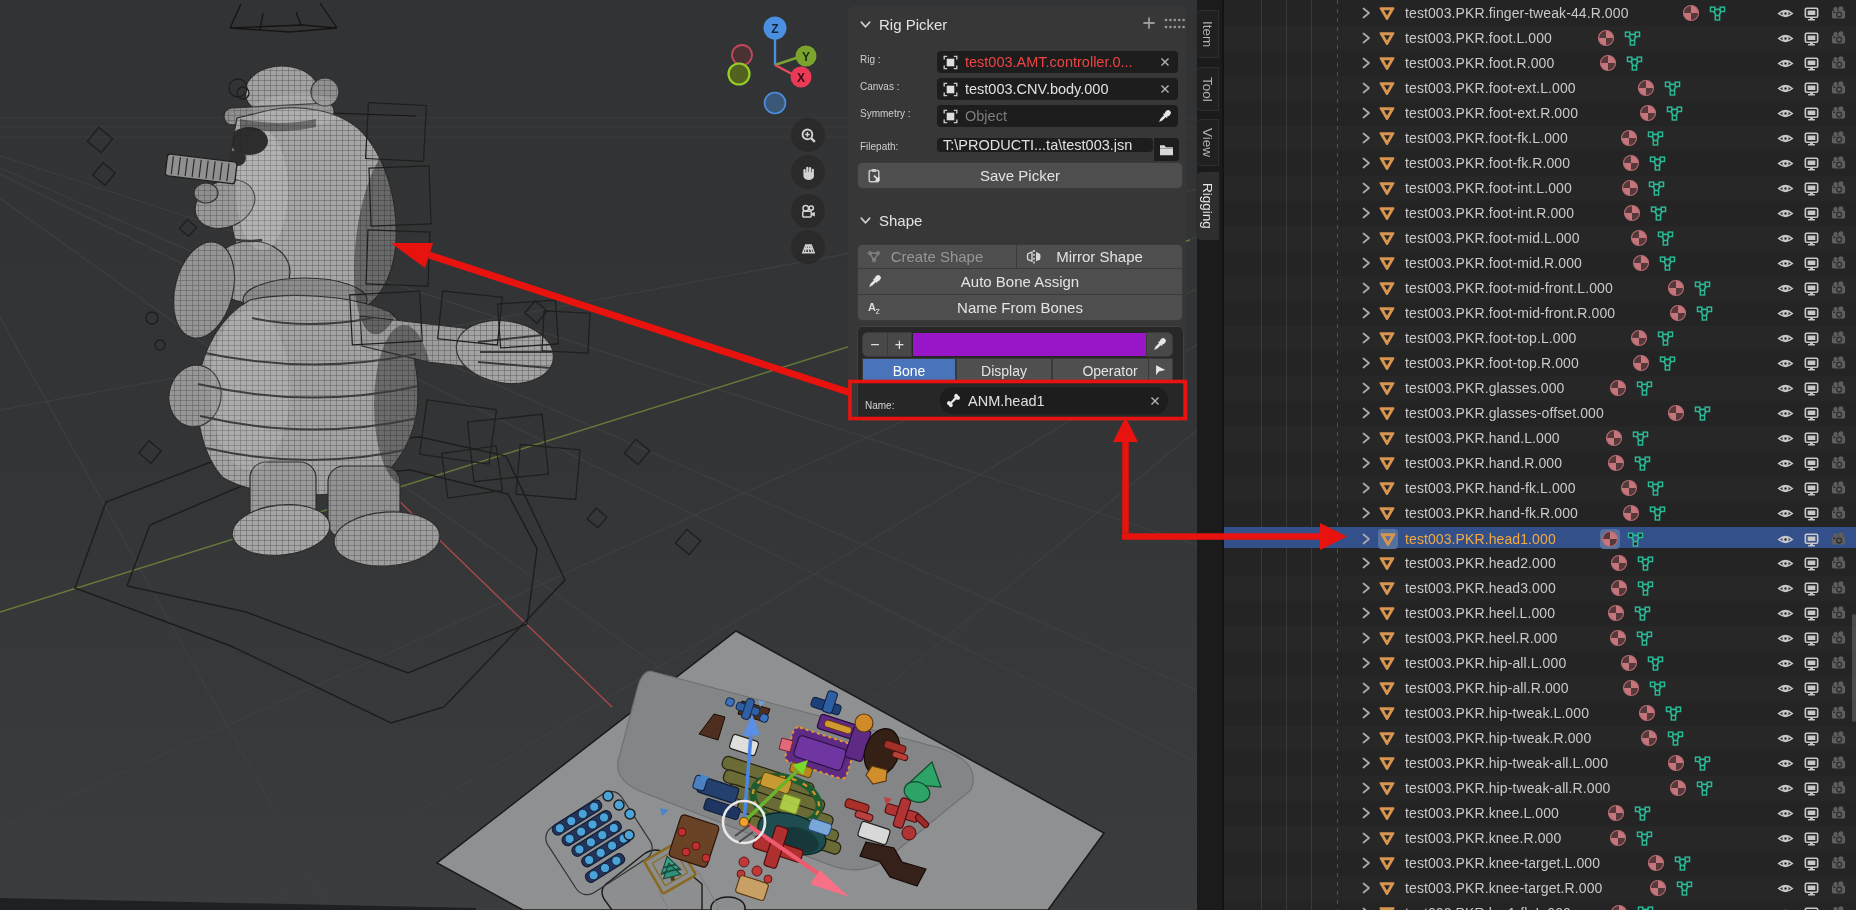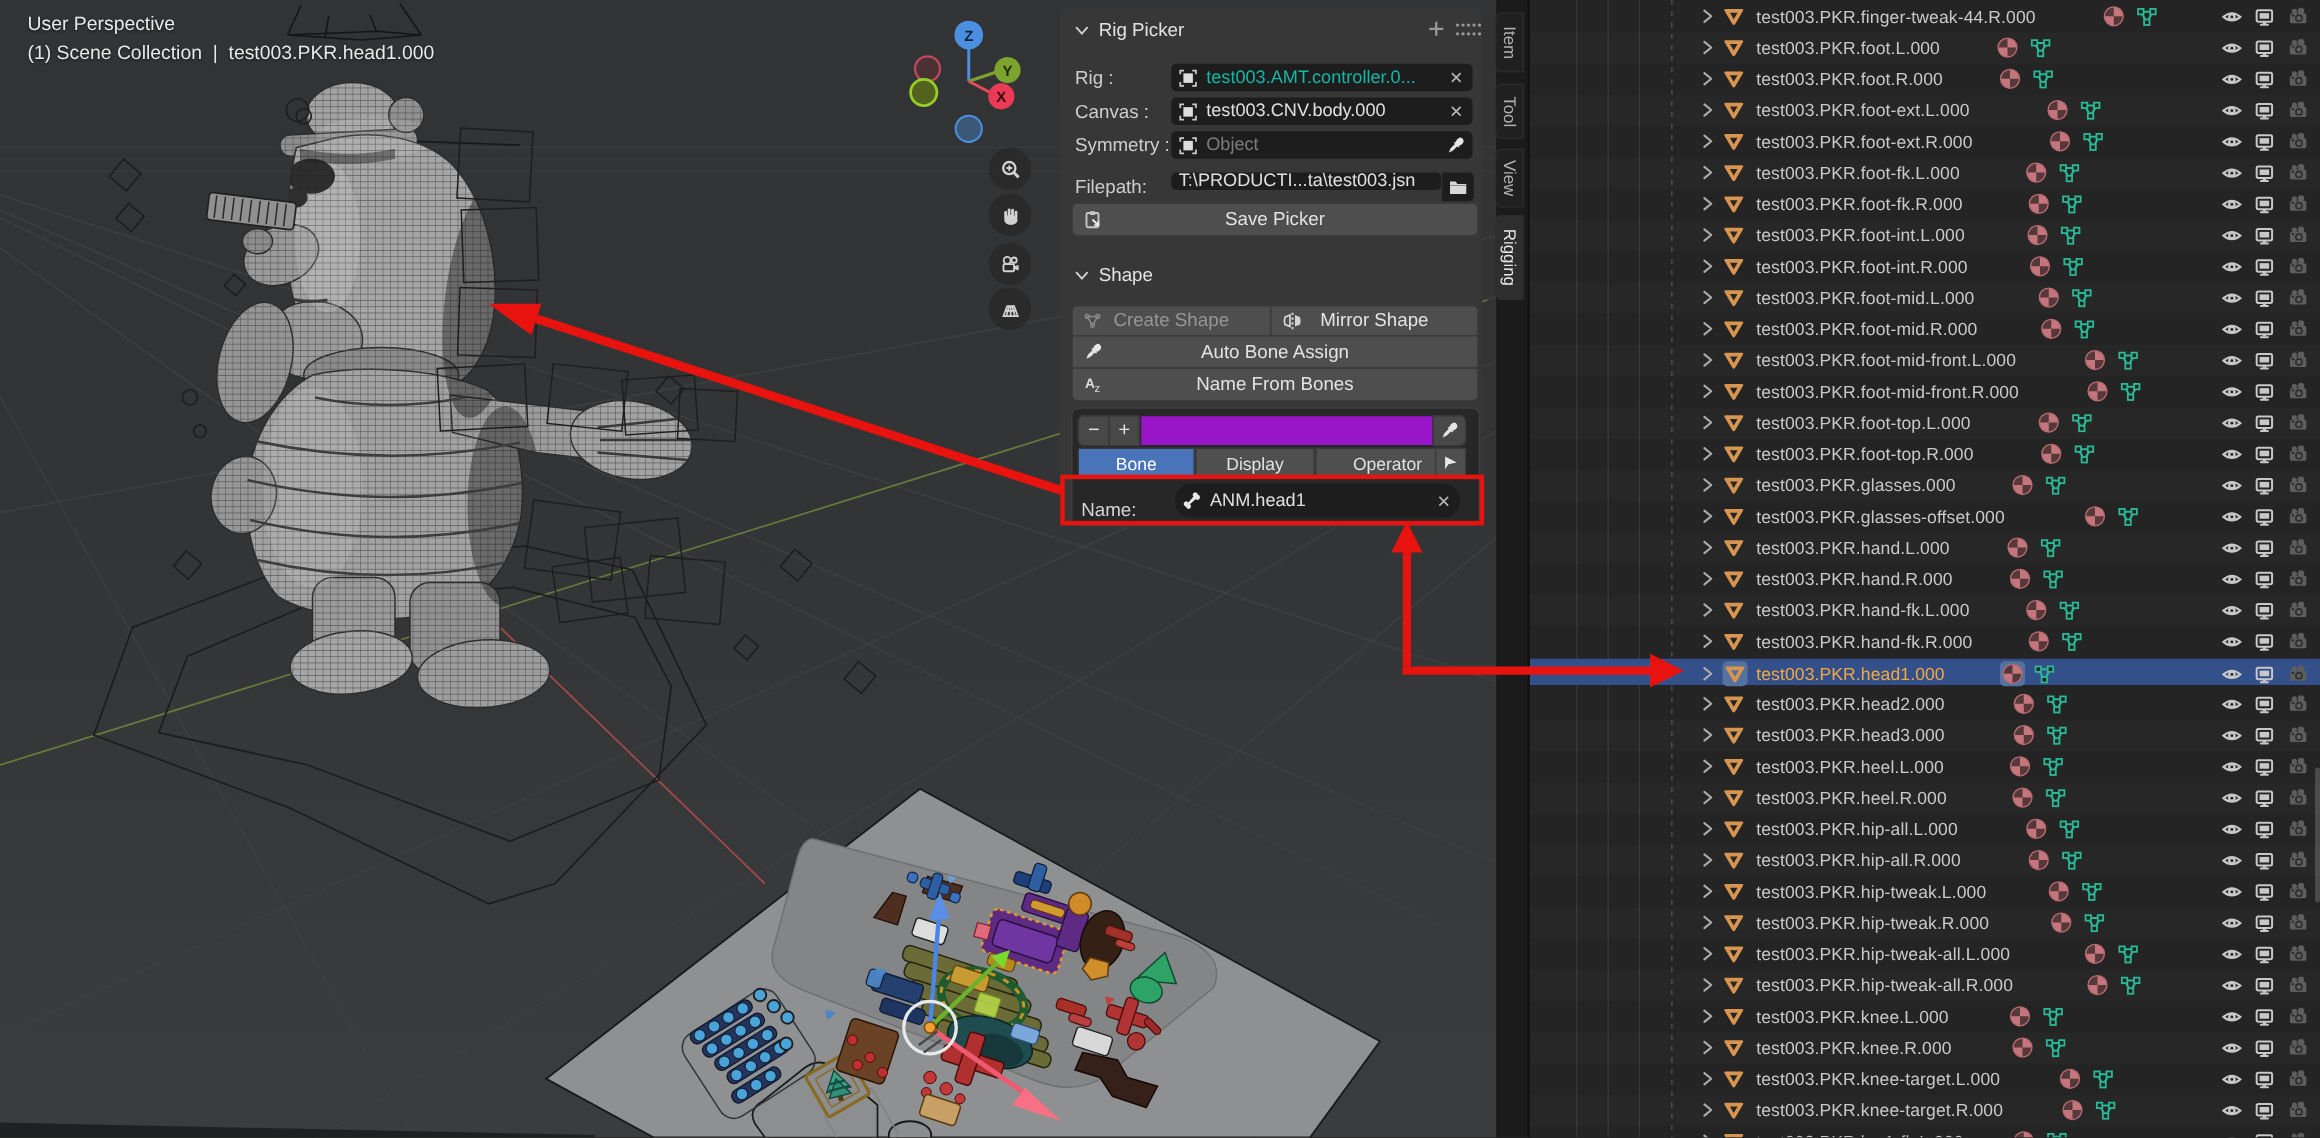--- a/index.html
+++ b/index.html
@@ -6,21 +6,21 @@
 #vp{position:absolute;left:0;top:0;width:1197px;height:910px;background:linear-gradient(#323334 0%,#333435 45%,#3b3c3d 100%);overflow:hidden}
 #scene{position:absolute;left:0;top:0}
 #vptext{position:absolute;left:22px;top:8px;color:#e9e9e9;font-size:15.5px;line-height:23px;text-shadow:0 1px 2px rgba(0,0,0,.6)}
 .vpbtn{position:absolute;left:791px;width:34px;height:34px;border-radius:50%;background:rgba(40,40,40,.78);display:flex;align-items:center;justify-content:center}
 #tabstrip{position:absolute;left:1197px;top:0;width:27px;height:910px;background:#1b1b1b;border-right:2px solid #131313}
 .vtab{position:absolute;left:-1px;width:23px;background:#202020;border:1px solid #2e2e2e;border-radius:5px 0 0 5px;display:flex;align-items:center;justify-content:center;color:#b0b0b0;font-size:13.5px}
 .vtab span{writing-mode:vertical-rl}
 .vtab.act{background:#2e2e2e;color:#e8e8e8}
 #panel{position:absolute;left:848px;top:6px;width:338px;height:415px;background:#373737;border-radius:7px;font-size:15px}
 .phdr{position:absolute;left:10px;display:flex;align-items:center;color:#e3e3e3;font-size:15px}
-.plab{position:absolute;left:12px;color:#cecece;font-size:15px}
+.plab{position:absolute;left:12px;color:#cecece;font-size:10px}
 .fld{position:absolute;background:#1d1d1d;display:flex;align-items:center;overflow:hidden}
 .fi{margin-left:5px;display:flex}
 .ft{margin-left:6px;font-size:14.5px;white-space:nowrap;flex:1}
 .fx{margin-left:auto;margin-right:5px;display:flex}
 .fbtn{position:absolute;background:#1d1d1d;border-radius:0 4px 4px 0;display:flex;align-items:center;justify-content:center;border-left:1px solid #373737}
 .btn{position:absolute;background:#4e4e4e;border-radius:4px;display:flex;align-items:center;justify-content:center;color:#e3e3e3;font-size:15px;outline:1px solid #3a3a3a}
 .bic{position:absolute;left:8px;display:flex}
 .btn.sb{background:#484848}
 .btn.tab{top:353px;height:23px;border-radius:0;background:#4f4f4f;font-size:14px}
 #subbox{position:absolute;left:9px;top:320px;width:327px;height:95px;background:#272727;border:1px solid #404040;border-radius:6px}
@@ -371,21 +371,20 @@
         <line x1="744" y1="822" x2="751" y2="734" stroke="#4a86e8" stroke-width="3.5"></line>
         <path d="M752,714 L743,736 L760,735 Z" fill="#5a8fe8"></path>
         <line x1="744" y1="822" x2="798" y2="770" stroke="#6ab32a" stroke-width="3.5"></line>
         <path d="M808,760 L793,765 L803,775 Z" fill="#7ad92e"></path>
         <line x1="744" y1="822" x2="826" y2="879" stroke="#f05a70" stroke-width="4"></line>
         <path d="M849,897 L820,870 L810,884 Z" fill="#f87085"></path>
         <circle cx="744" cy="822" r="21" fill="none" stroke="#e9e9e9" stroke-width="2.6"></circle>
         <circle cx="744" cy="822" r="4.5" fill="#f0a030" stroke="#7a4a00" stroke-width="1.2"></circle>
         <path d="M735,836 l15,-11 M739,842 l14,-10" stroke="#4a4a4a" stroke-width="2"></path>
       </svg>
-<div id="vptext">User Perspective<br>(1) Scene Collection &nbsp;|&nbsp; test003.PKR.head1.000</div>
 <svg width="110" height="130" viewBox="0 0 110 130" style="position:absolute;left:720px;top:5px">
 <line x1="55" y1="60" x2="55" y2="28" stroke="#4a8fe0" stroke-width="2.4"></line>
 <line x1="55" y1="60" x2="82" y2="51" stroke="#7ba32e" stroke-width="2.4"></line>
 <line x1="55" y1="60" x2="74" y2="70" stroke="#e84a5f" stroke-width="2.4"></line>
 <circle cx="55" cy="23" r="11.5" fill="#4a8fe0"></circle>
         <text x="55" y="27.5" font-size="12" font-weight="bold" fill="#12233a" text-anchor="middle">Z</text>
 <circle cx="86" cy="51" r="10.5" fill="#7ba32e"></circle>
         <text x="86" y="55.5" font-size="12" font-weight="bold" fill="#1d2a0a" text-anchor="middle">Y</text>
 <circle cx="81" cy="72" r="10.5" fill="#ea3a55"></circle>
         <text x="81" y="76.5" font-size="12" font-weight="bold" fill="#3a0a12" text-anchor="middle">X</text>
@@ -447,21 +446,21 @@
         <circle cx="19.6" cy="2" r="1.3" fill="#9a9a9a"></circle>
         <circle cx="19.6" cy="9" r="1.3" fill="#9a9a9a"></circle>
       </svg>
       <div class="plab" style="top:48px">Rig :</div>
       <div class="fld" style="left:89px;top:45px;width:241px;height:22px;border-radius:4px">
         <span class="fi">
           <svg width="17" height="17" viewBox="0 0 17 17">
             <use href="#i-obj"></use>
           </svg>
         </span>
-        <span class="ft" style="color:#14b8a6">test003.AMT.controller.0...</span>
+        <span class="ft" style="color:#ef4444">test003.AMT.controller.0...</span>
         <span class="fx">
           <svg width="16" height="16" viewBox="0 0 16 16">
             <use href="#i-x"></use>
           </svg>
         </span>
       </div>
       <div class="plab" style="top:75px">Canvas :</div>
       <div class="fld" style="left:89px;top:72px;width:241px;height:22px;border-radius:4px">
         <span class="fi">
           <svg width="17" height="17" viewBox="0 0 17 17">

